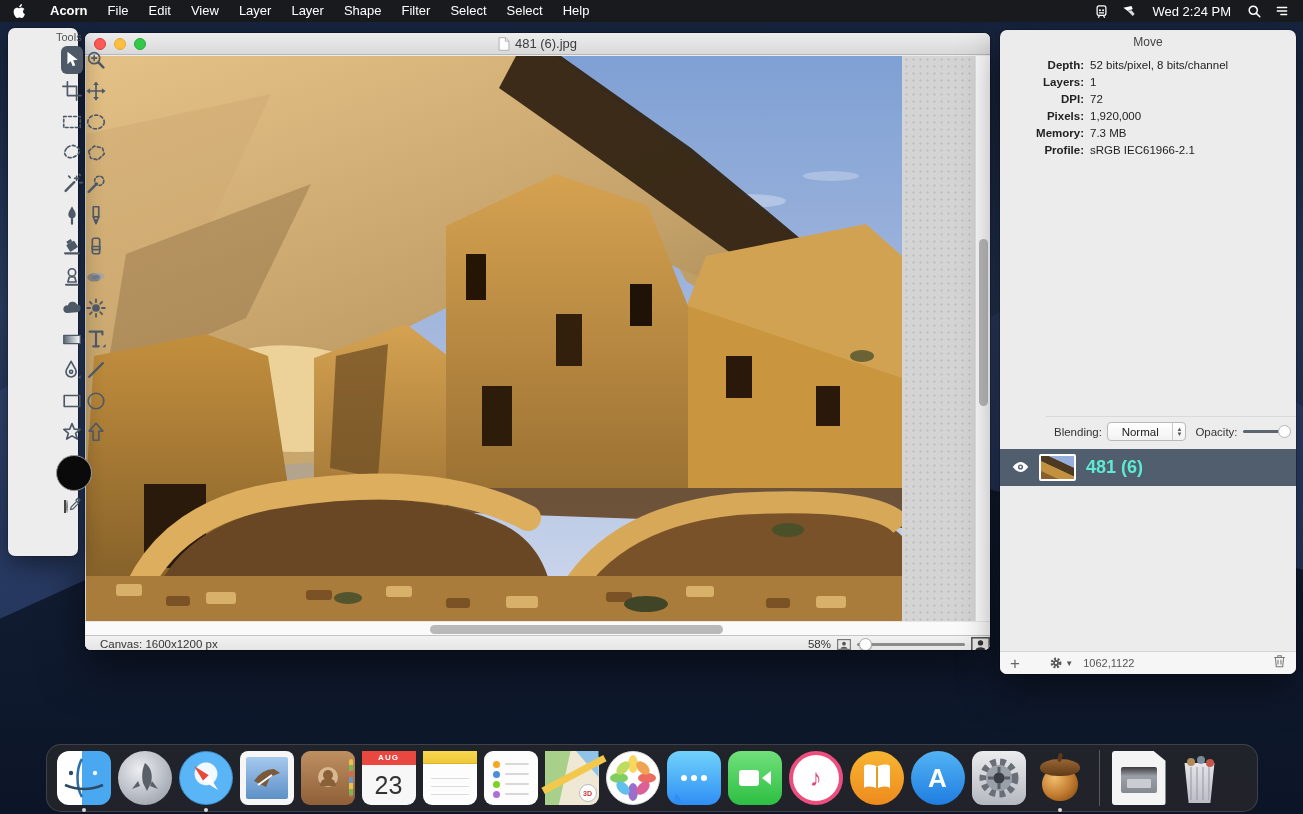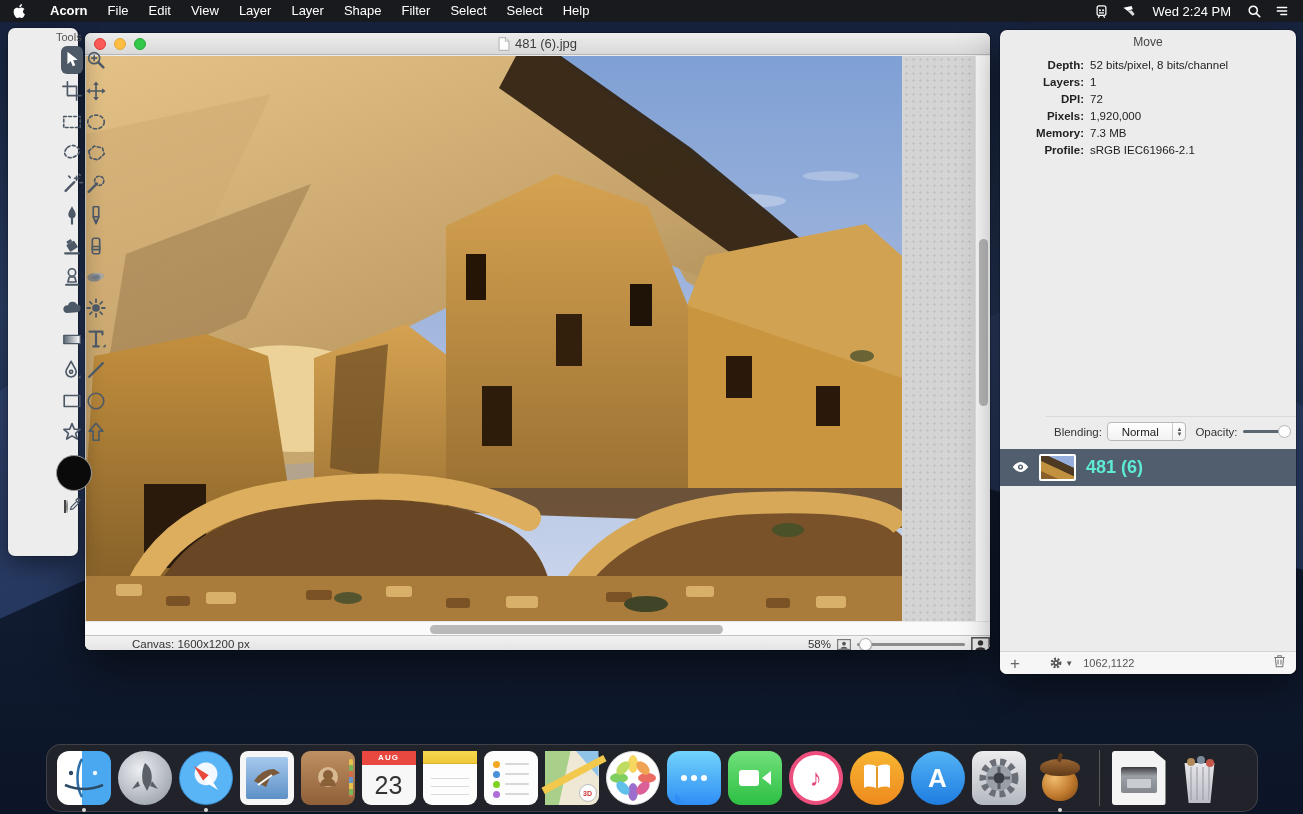--- a/index.html
+++ b/index.html
@@ -42,21 +42,21 @@
   .tl.green { background:#34c84a; border:1px solid #25a93a; }
   .doc-title { font-size:13px; color:#3c3c3c; display:flex; align-items:center; gap:5px; }
   .doc-canvas-area { position:absolute; top:23px; left:0; width:905px; height:597px; background:#d6d6d6; }
   .photo { position:absolute; left:1px; top:0; width:816px; height:565px; border-right:1px solid #111; }
   .pasteboard { position:absolute; left:818px; top:0; width:72px; height:565px; background-color:#d4d4d4; background-image:radial-gradient(#c2c2c2 1px, transparent 1.2px); background-size:7px 7px; }
   .vscroll { position:absolute; left:890px; top:0; width:15px; height:565px; background:#fafafa; border-left:1px solid #e0e0e0; }
   .vthumb { position:absolute; left:2.5px; top:183px; width:9px; height:167px; background:#b9b9b9; border-radius:5px; }
   .hscroll { position:absolute; left:0; top:565px; width:905px; height:14px; background:#fafafa; border-top:1px solid #e6e6e6; }
   .hthumb { position:absolute; left:345px; top:2.5px; width:293px; height:9px; background:#b9b9b9; border-radius:5px; }
   .statusbar { position:absolute; left:0; top:579px; width:905px; height:17px; background:linear-gradient(180deg,#f2f2f2,#e3e3e3); border-top:1px solid #c4c4c4; display:flex; align-items:center; font-size:11.5px; color:#333; }
-  .statusbar .canvas-info { padding-left:15px;margin-left:32px; }
+  .statusbar .canvas-info { padding-left:15px; }
   .status-right { margin-left:auto; display:flex; align-items:center; gap:6px; padding-right:0; }
   .zoom-track { position:relative; width:108px; height:3px; background:#8c8c8c; border-radius:2px; }
   .zoom-knob { position:absolute; left:2px; top:-5px; width:13px; height:13px; background:#fdfdfd; border:1px solid #aaa; border-radius:50%; box-shadow:0 1px 1px rgba(0,0,0,.25); }
   .frame-ic svg { display:block; }
 
   
   .inspector { position:absolute; left:1000px; top:30px; width:296px; height:644px; background:#ececec; border-radius:7px; box-shadow:0 14px 38px rgba(0,0,0,.5), 0 0 0 1px rgba(0,0,0,.18); z-index:15; overflow:hidden; }
   .insp-title { text-align:center; font-size:12px; color:#444; padding:5px 0 8px; }
   .insp-info { display:grid; grid-template-columns:82px 1fr; row-gap:5px; font-size:11.5px; color:#222; padding:2px 8px; }
   .insp-info .lbl { font-weight:bold; text-align:right; padding-right:6px; }

